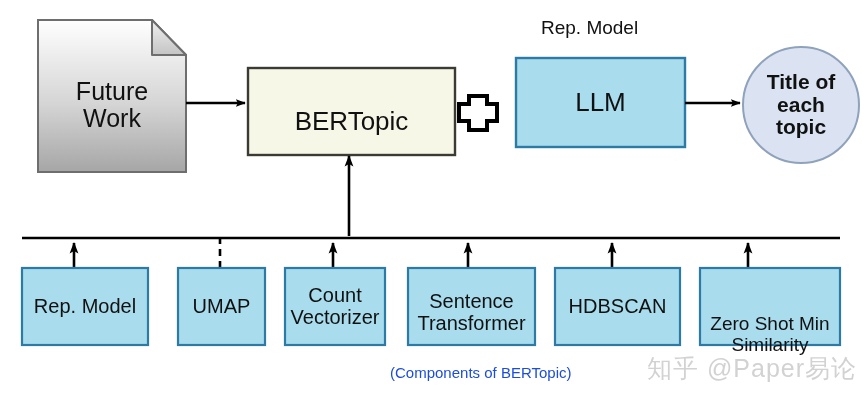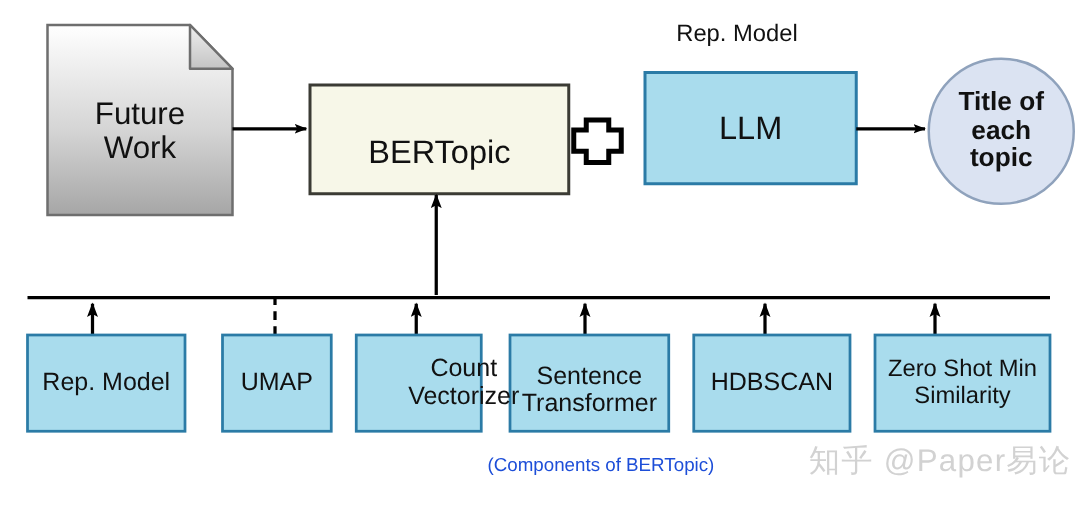--- a/index.html
+++ b/index.html
@@ -31,21 +31,21 @@
     color: #111111;
     line-height: 1.08;
     white-space: pre-line;
     pointer-events: none;
   }
   .txt-doc      { font-size: 25px; }
   .txt-bertopic { font-size: 26px; }
   .txt-llm      { font-size: 26px; }
   .txt-circle   { font-size: 21px; }
   .txt-comp     { font-size: 20px; }
-  .txt-comp-sm  { font-size: 19px; }
+  .txt-comp-sm  { font-size: 19px; margin-top: 28px; }
   .free-label {
     position: absolute;
     color: #111111;
     font-size: 19px;
     white-space: nowrap;
   }
   .caption {
     position: absolute;
     color: #1d4ed8;
     font-size: 15px;
@@ -135,21 +135,21 @@
   <div class="node-label txt-llm" style="left:516px; top:58px; width:169px; height:89px;">LLM</div>
 
   <div class="node-label txt-circle" style="left:743px; top:47px; width:116px; height:116px;font-weight:bold;">Title of
 each
 topic</div>
 
   <div class="node-label txt-comp" style="left:22px; top:268px; width:126px; height:77px;">Rep. Model</div>
 
   <div class="node-label txt-comp" style="left:178px; top:268px; width:87px; height:77px;">UMAP</div>
 
-  <div class="node-label txt-comp" style="left:285px; top:268px; width:100px; height:77px;padding-left:36px;">Count
+  <div class="node-label txt-comp" style="left:285px; top:268px; width:100px; height:77px;">Count
 Vectorizer</div>
 
   <div class="node-label txt-comp" style="left:408px; top:268px; width:127px; height:90px;">Sentence
 Transformer</div>
 
   <div class="node-label txt-comp" style="left:555px; top:268px; width:125px; height:77px;">HDBSCAN</div>
 
   <div class="node-label txt-comp-sm" style="left:700px; top:268px; width:140px; height:77px;">Zero Shot Min
 Similarity</div>
 

